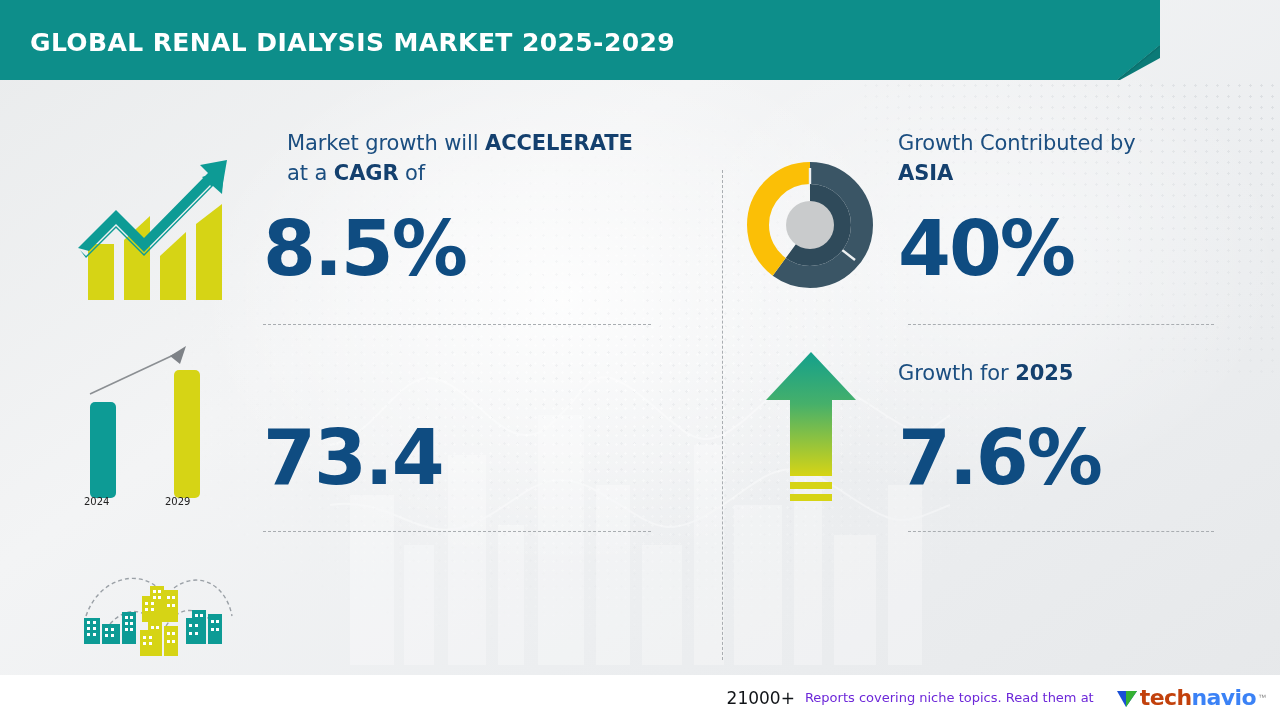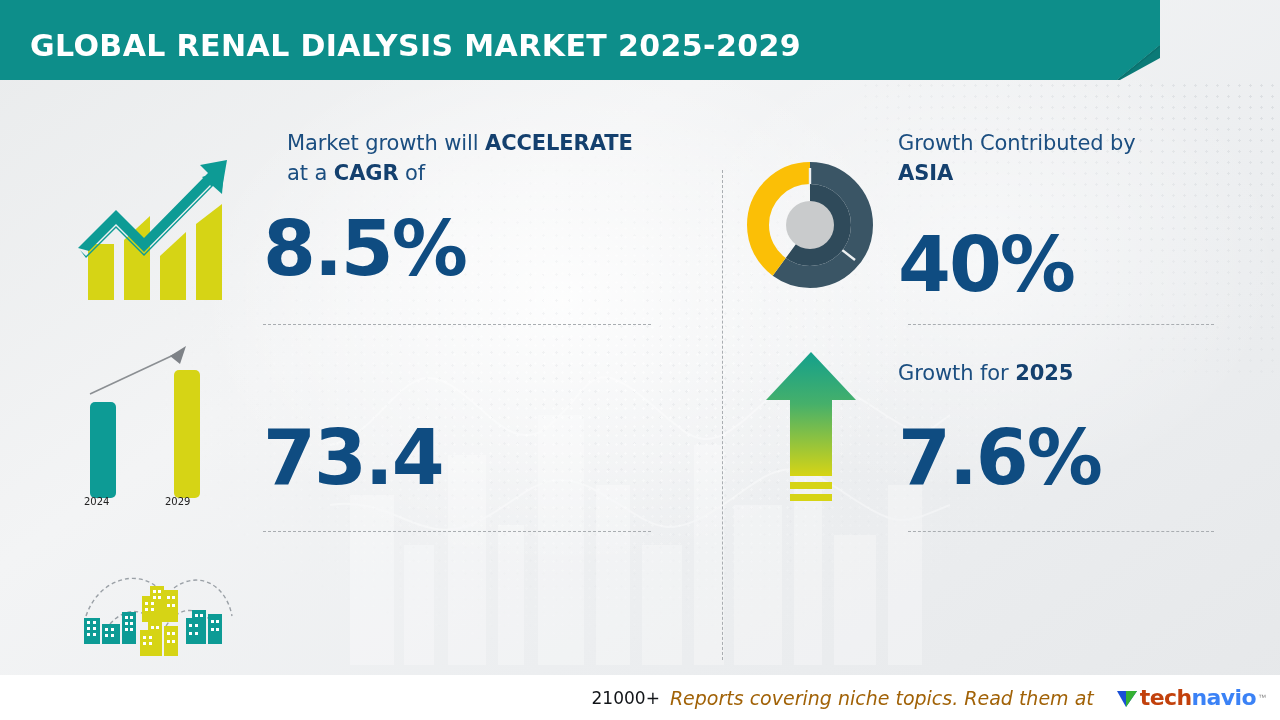--- a/index.html
+++ b/index.html
@@ -57,21 +57,21 @@
     clip-path:polygon(0 35px, 43px 0, 43px 2px, 2px 35px);
   }
   .header-fold2{
     position:absolute;left:1112px;top:44px;width:52px;height:38px;
     background:#0b7a77;
     clip-path:polygon(48px 1px, 48px 14px, 8px 36px, 5px 36px);
   }
   .header-title{
     position:absolute;left:30px;top:28px;
     color:#ffffff;
-    font-size:30px;font-weight:bold;letter-spacing:.4px;
+    font-size:25px;font-weight:bold;letter-spacing:.4px;
     font-family:"DejaVu Sans", sans-serif;
     white-space:nowrap;
   }
 
   
   .divider-h{
     position:absolute;height:0;
     border-top:1.5px dashed #a9adb1;
   }
   .divider-v{
@@ -105,21 +105,21 @@
   .footer-inner{
     position:absolute;right:14px;top:0;height:45px;
     display:flex;align-items:center;gap:10px;
   }
   .footer-count{
     font-family:"DejaVu Sans", sans-serif;
     font-size:17px;font-weight:normal;color:#111418;
   }
   .footer-text{
     font-family:"DejaVu Sans", sans-serif;
-    font-size:19px;color:#a16207;font-style:italic;
+    font-size:13px;color:#6d28d9;
   }
   .logo{
     display:flex;align-items:center;gap:2px;margin-left:12px;
   }
   .logo-text{
     font-family:"DejaVu Sans", sans-serif;
     font-size:22px;font-weight:bold;letter-spacing:-.6px;
   }
   .logo-tech{color:#c2410c;}
   .logo-navio{color:#3b82f6;}
@@ -313,21 +313,21 @@
       <circle cx="65" cy="65" r="32" fill="none" stroke="#2f4a5a" stroke-width="18" stroke-dasharray="120.6 80.4" stroke-dashoffset="0" transform="rotate(-90 65 65)"></circle>
 
       <circle cx="65" cy="65" r="24" fill="#c9cbcc"></circle>
     </svg>
   </div>
 
   <div class="lede" style="left:898px;top:128px;width:300px;">
     <span>Growth Contributed by</span><br>
     <b>ASIA</b>
   </div>
-  <div class="bignum" style="left:898px;top:211px;margin-top:16px;">40%</div>
+  <div class="bignum" style="left:898px;top:211px;">40%</div>
 
   <div class="icon-box" style="left:764px;top:348px;width:94px;height:162px;">
     <svg viewBox="0 0 94 162" width="94" height="162">
       <defs>
         <linearGradient id="arrowGrad" x1="0" y1="0" x2="0" y2="1">
           <stop offset="0%" stop-color="#13a08c"></stop>
           <stop offset="42%" stop-color="#46b06a"></stop>
           <stop offset="100%" stop-color="#d6d415"></stop>
         </linearGradient>
       </defs>

